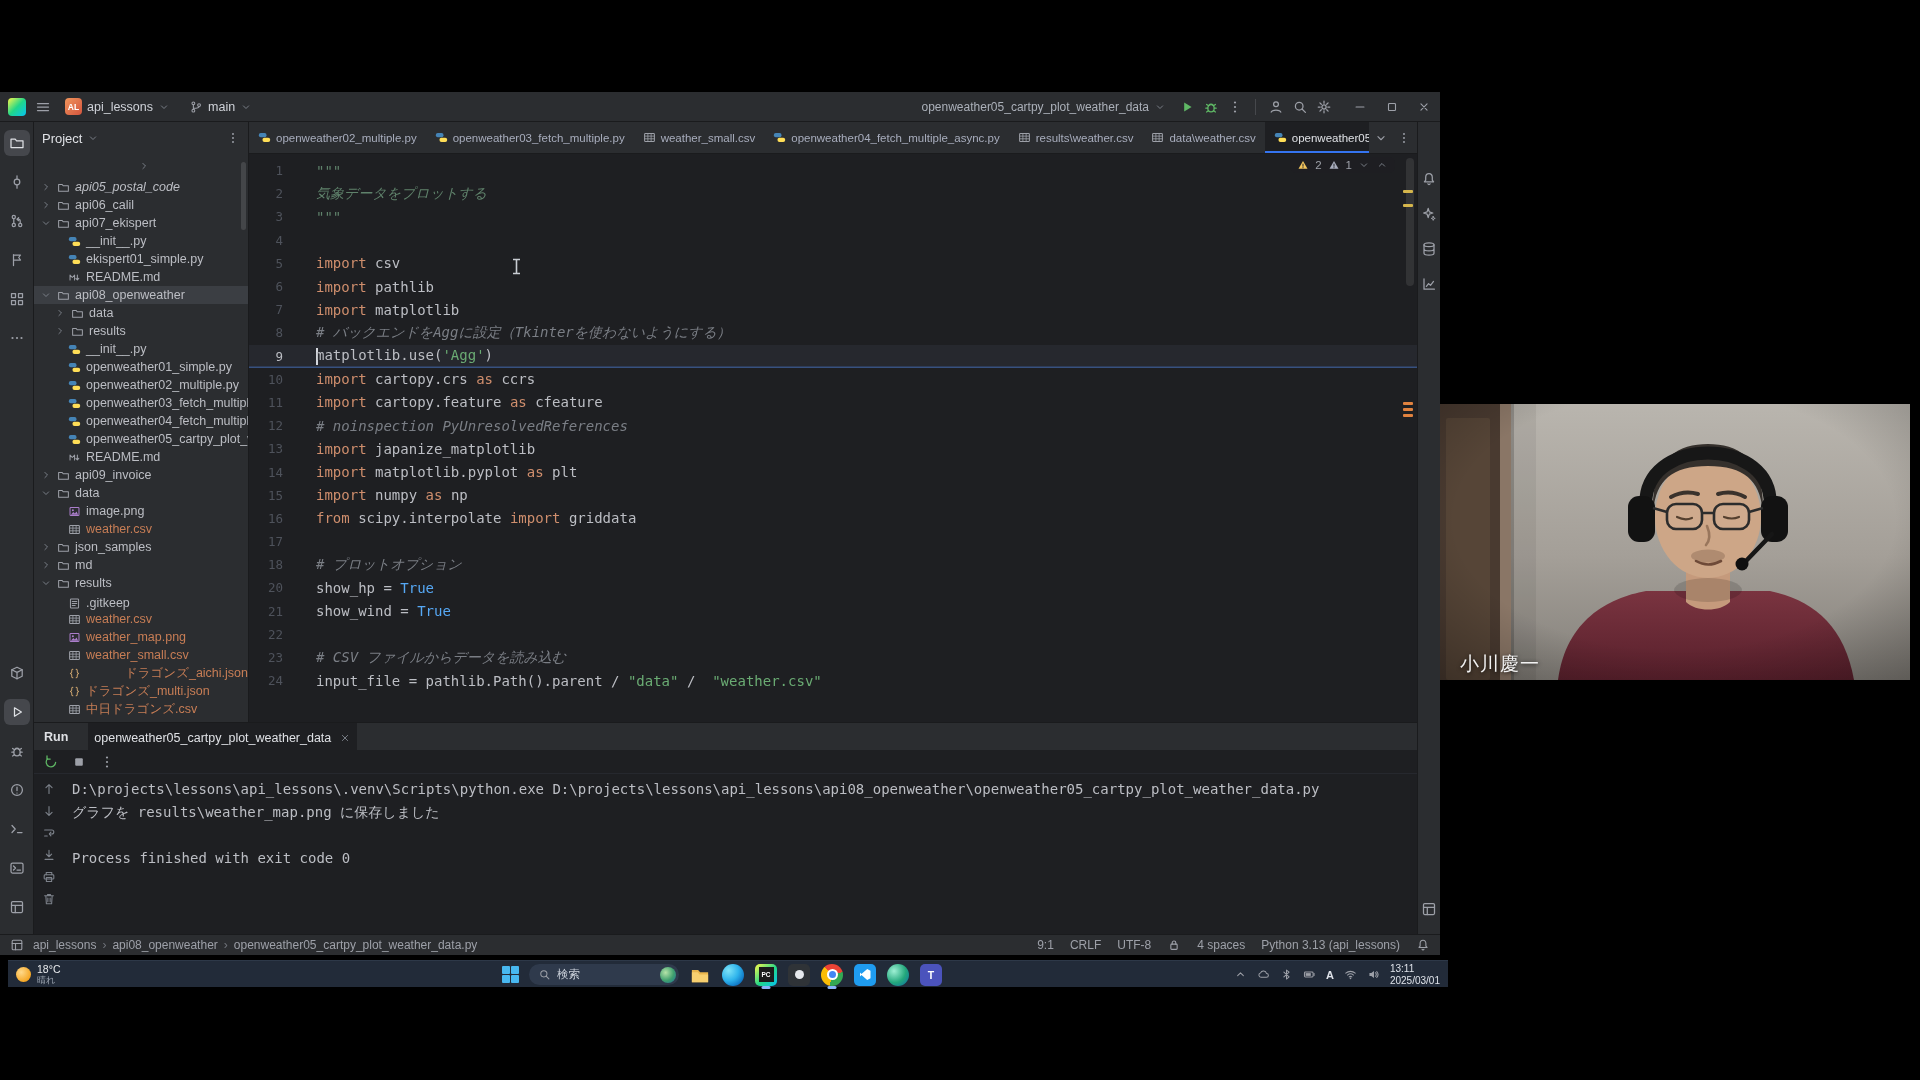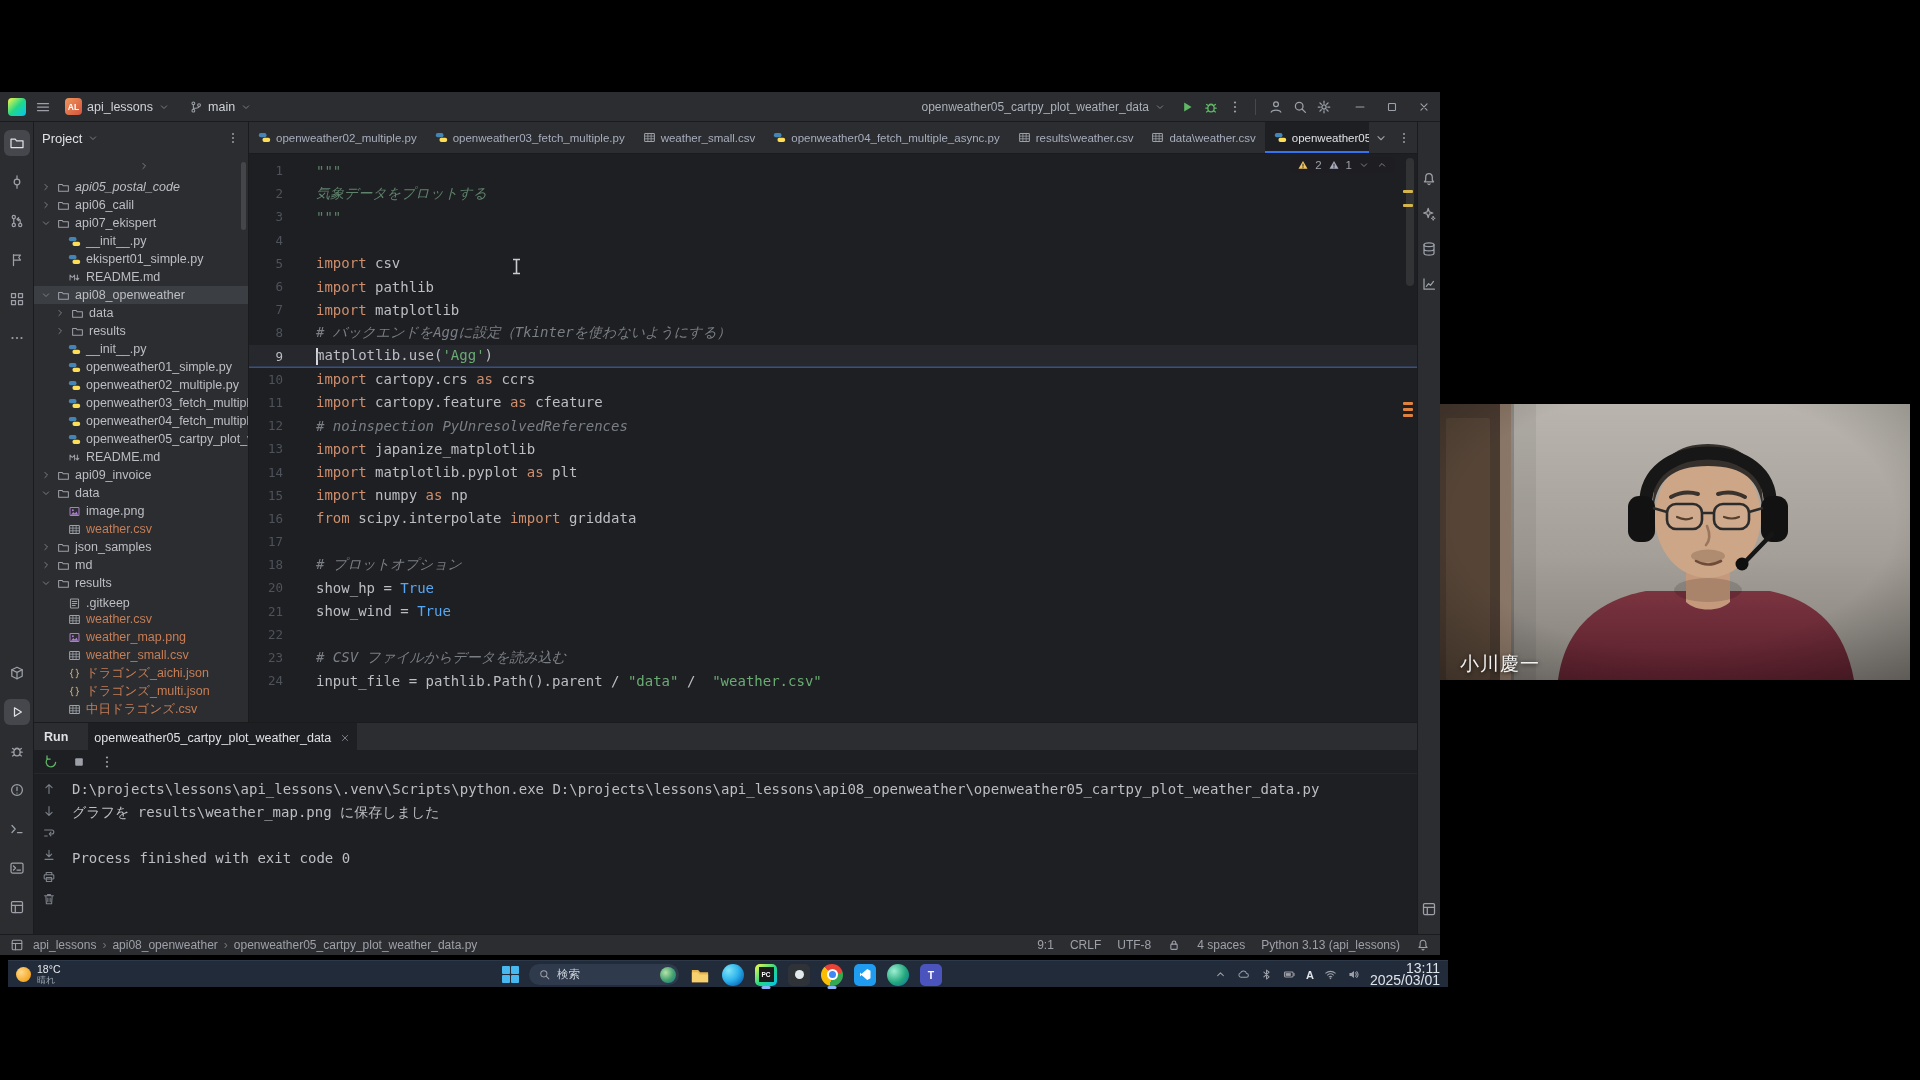--- a/index.html
+++ b/index.html
@@ -115,21 +115,21 @@
   .gh-dot{width:9px;height:9px;border-radius:50%;background:#e6e9ec}
   .app-chrome{border-radius:50%;background:conic-gradient(from -45deg,#ea4335 0 33%,#34a853 0 66%,#fbbc05 0 100%)}
   .chr-ring{position:absolute;inset:5.5px;background:#fff;border-radius:50%}
   .chr-dot{position:absolute;inset:7.5px;background:#4285f4;border-radius:50%}
   .app-vscode{background:#1f9cf0}
   .vs-mark{width:11px;height:11px;background:#fff;clip-path:polygon(70% 0,100% 15%,100% 85%,70% 100%,18% 55%,0 72%,0 28%,18% 45%)}
   .app-edge-beta{border-radius:50%;background:radial-gradient(circle at 32% 32%,#9ef0d4,#23a77c 55%,#0b6aa8)}
   .app-teams{background:#4b53bc;color:#fff;font-size:10.5px;font-weight:bold}
   .tray{position:absolute;right:8px;top:0;height:27px;display:flex;align-items:center;gap:10px;color:#c9cfd8}
   .ime{font-size:11px;color:#dfe3ea;font-weight:bold}
-  .clock{display:flex;flex-direction:column;align-items:flex-end;font-size:14px;line-height:11.5px;color:#dfe3ea}
+  .clock{display:flex;flex-direction:column;align-items:flex-start;font-size:10px;line-height:11.5px;color:#dfe3ea}
 
   
   #webcam{position:absolute;left:1440px;top:404px;width:470px;height:276px;overflow:hidden;background:#1a1a1a}
   .camname{position:absolute;left:20px;bottom:3px;font-size:19px;color:#f2f2f2;text-shadow:0 1px 4px rgba(0,0,0,.8);letter-spacing:1px}
 </style>
 </head>
 <body>
 
 <div id="stage">
 
@@ -639,21 +639,21 @@
           </div>
           <div class="trow mod" style="padding-left: 34px;">
             <span class="ic s13 f-csv">
               <svg viewBox="0 0 16 16" fill="none" stroke="currentColor" stroke-width="1.25" stroke-linecap="round" stroke-linejoin="round">
                 <rect x="2" y="3" width="12" height="10" rx="1"></rect>
                 <path d="M2 6.3h12M2 9.6h12M6 3v10M10 3v10" stroke-width="1"></path>
               </svg>
             </span>
             <span class="tlabel">weather_small.csv</span>
           </div>
-          <div class="trow mod" style="padding-left: 34px;">
+          <div class="trow mod" style="padding-left: 34px; justify-content: space-between;">
             <span class="ic s13 f-json">
               <svg viewBox="0 0 16 16" fill="none" stroke="currentColor" stroke-width="1.25" stroke-linecap="round" stroke-linejoin="round">
                 <path d="M6 2.8c-1.8 0-1.4 2.4-1.4 3.4S3 8 3 8s1.6.8 1.6 1.8S4.2 13.2 6 13.2M10 2.8c1.8 0 1.4 2.4 1.4 3.4S13 8 13 8s-1.6.8-1.6 1.8.4 3.4-1.4 3.4"></path>
               </svg>
             </span>
             <span class="tlabel">ドラゴンズ_aichi.json</span>
           </div>
           <div class="trow mod" style="padding-left: 34px;">
             <span class="ic s13 f-json">
               <svg viewBox="0 0 16 16" fill="none" stroke="currentColor" stroke-width="1.25" stroke-linecap="round" stroke-linejoin="round">

